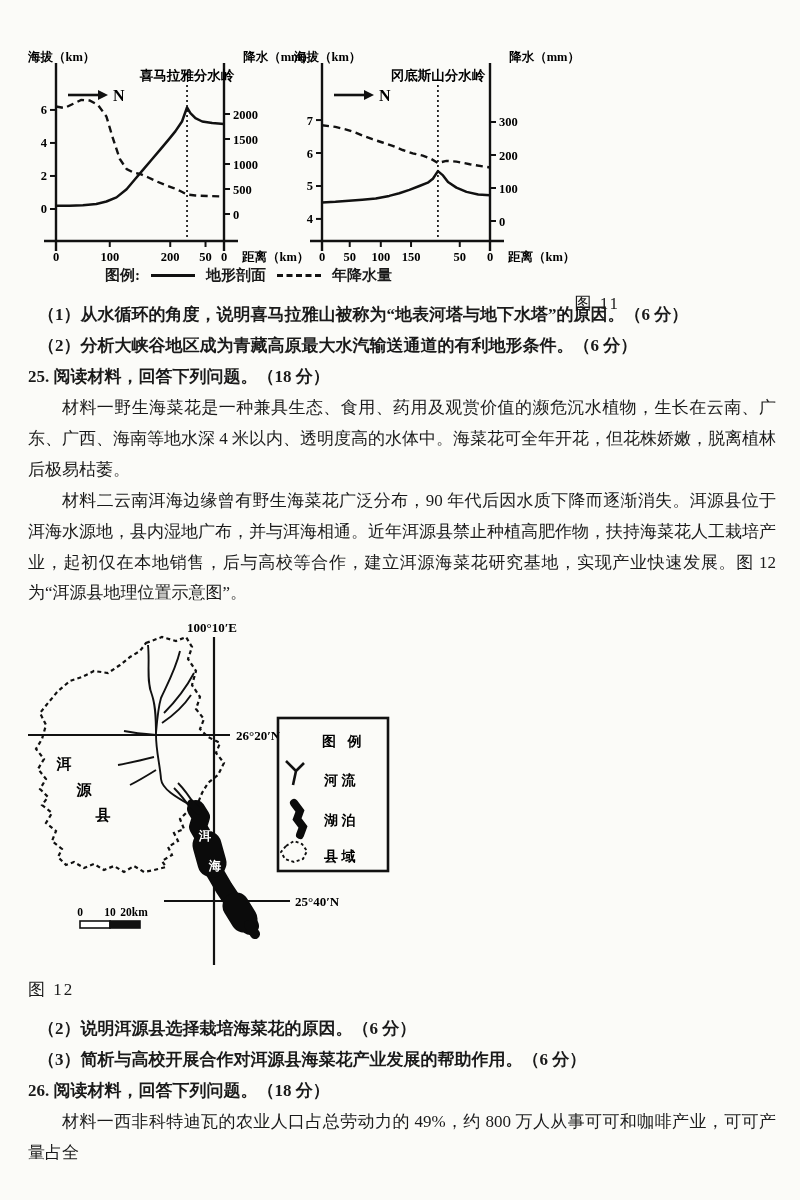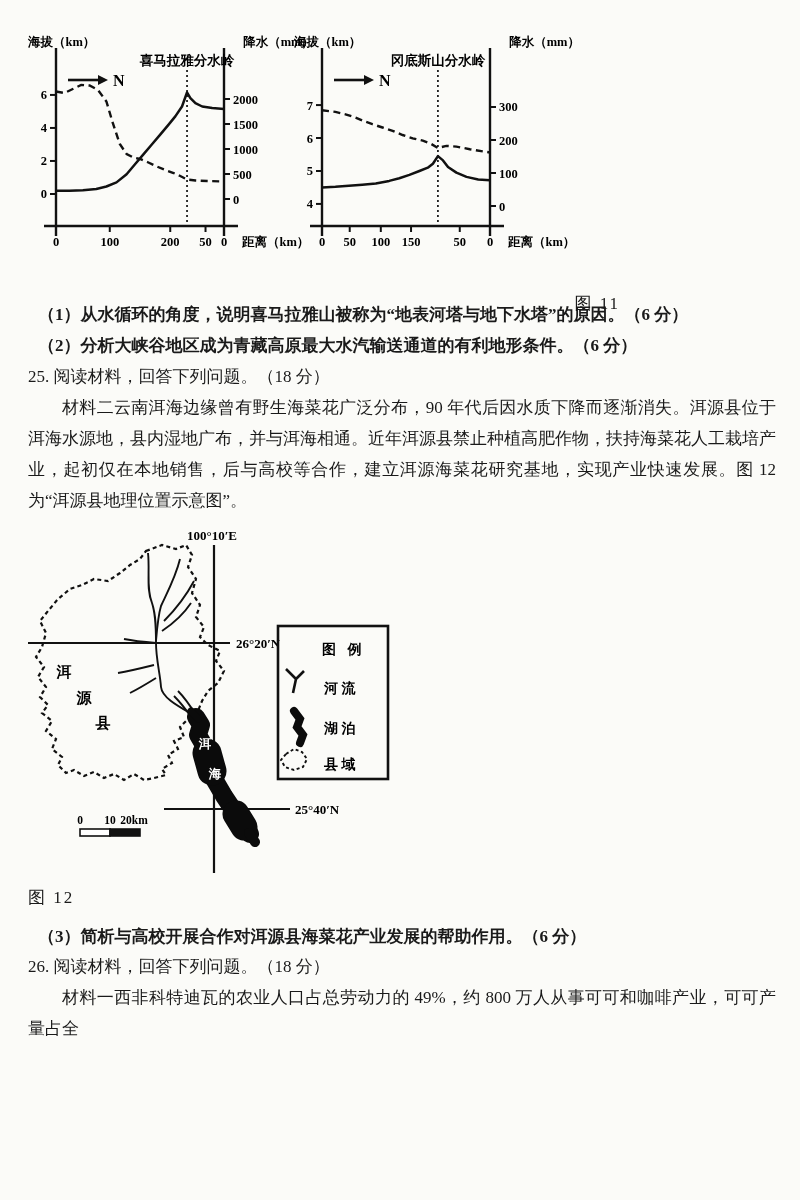--- a/index.html
+++ b/index.html
@@ -4,36 +4,36 @@
 <style>
   html,body{margin:0;padding:0;}
   body{
     width:800px;height:1200px;position:relative;overflow:hidden;
     background:#fbfbf8;color:#1a1a1a;
     font-family:"Liberation Serif","DejaVu Serif",serif;
   }
   svg text{font-family:"Liberation Serif","DejaVu Serif",serif;}
   
   #fig11{position:absolute;top:34px;left:0;width:630px;height:268px;}
-  .chart{position:absolute;top:0;}
+  .chart{position:absolute;top:15px;}
   #chartA{left:26px;}
   #chartB{left:292px;}
   .fig11-legend{
     position:absolute;top:232px;left:105px;width:430px;
     font-size:15px;font-weight:bold;display:flex;align-items:center;gap:9px;
     white-space:nowrap;
   }
   .swatch{display:inline-block;width:44px;height:0;border-top:3px solid #111;margin:0 2px;}
   .swatch.dashed{border-top-style:dashed;}
   .fig11-caption{position:absolute;top:258px;left:0;width:620px;text-align:right;
     font-size:17px;letter-spacing:2px;}
   
   #flow{position:absolute;top:300px;left:28px;width:748px;font-size:17px;line-height:1.82;}
   .qline{padding-left:10px;font-weight:bold;}
-  .heading{padding-left:0;}
+  .heading{padding-left:0;font-weight:bold;}
   .material{text-indent:2em;text-align:justify;}
   
   #fig12{margin:4px 0 8px 0;width:460px;}
   #fig12 svg{display:block;}
   .fig12-caption{width:390px;text-align:left;font-size:17px;letter-spacing:2px;margin-top:0px;}
 </style>
 </head>
 <body>
 
 <div id="fig11">
@@ -116,27 +116,35 @@
         <text x="198" y="212" text-anchor="middle" font-size="12.5" font-weight="bold">0</text>
         <text x="216" y="212" font-size="12.5" font-weight="bold">距离（km）</text>
         <line x1="145.92" y1="36" x2="145.92" y2="192" stroke="#111" stroke-width="1.7" stroke-dasharray="2 3"></line>
         <text x="145.92" y="31" text-anchor="middle" font-size="13.5" font-weight="bold">冈底斯山分水岭</text>
         <line x1="42" y1="46" x2="72" y2="46" stroke="#111" stroke-width="2.6"></line>
         <path d="M72,41 L82,46 L72,51 Z" fill="#111"></path>
         <text x="87" y="52" font-size="16" font-weight="bold">N</text>
         <path d="M30.0,76.3 L43.4,77.9 L53.5,80.3 L63.6,83.6 L73.7,87.8 L80.4,90.2 L90.5,93.5 L100.6,96.8 L110.6,101.0 L120.7,104.3 L130.8,106.7 L139.2,110.0 L145.9,113.9 L154.3,111.9 L164.4,112.6 L177.8,115.2 L198.0,118.5" fill="none" stroke="#111" stroke-width="2.4" stroke-dasharray="7 4.5"></path>
         <path d="M30.0,153.4 L43.4,152.8 L56.9,151.8 L70.3,150.8 L83.8,149.5 L97.2,146.9 L107.3,144.2 L117.4,140.9 L127.4,137.0 L135.8,133.7 L140.9,129.7 L145.9,122.1 L151.0,126.4 L156.0,133.0 L164.4,138.6 L174.5,142.9 L186.2,145.5 L198.0,146.2" fill="none" stroke="#111" stroke-width="2.5" stroke-linejoin="round"></path>
       </svg></div>
+  <div class="fig11-legend">
+    <span>图例:</span>
+    <span class="swatch"></span>
+    <span>地形剖面</span>
+    <span class="swatch dashed"></span>
+    <span>年降水量</span>
+  </div>
   <div class="fig11-caption">图 11</div>
 </div>
 
 <div id="flow">
   <div class="qline">（1）从水循环的角度，说明喜马拉雅山被称为“地表河塔与地下水塔”的原因。（6 分）</div>
   <div class="qline">（2）分析大峡谷地区成为青藏高原最大水汽输送通道的有利地形条件。（6 分）</div>
   <div class="heading">25. 阅读材料，回答下列问题。（18 分）</div>
+  <div class="material">材料一野生海菜花是一种兼具生态、食用、药用及观赏价值的濒危沉水植物，生长在云南、广东、广西、海南等地水深 4 米以内、透明度高的水体中。海菜花可全年开花，但花株娇嫩，脱离植林后极易枯萎。</div>
   <div class="material">材料二云南洱海边缘曾有野生海菜花广泛分布，90 年代后因水质下降而逐渐消失。洱源县位于洱海水源地，县内湿地广布，并与洱海相通。近年洱源县禁止种植高肥作物，扶持海菜花人工栽培产业，起初仅在本地销售，后与高校等合作，建立洱源海菜花研究基地，实现产业快速发展。图 12 为“洱源县地理位置示意图”。</div>
 
   <div id="fig12">
     <svg width="460" height="362" viewBox="0 0 460 362">
 
       <text x="184" y="19" text-anchor="middle" font-size="13" font-weight="bold">100°10′E</text>
       <line x1="186" y1="24" x2="186" y2="352" stroke="#111" stroke-width="2.2"></line>
       <line x1="0" y1="122" x2="202" y2="122" stroke="#111" stroke-width="2.2"></line>
       <text x="208" y="127" font-size="13" font-weight="bold">26°20′N</text>
       <line x1="136" y1="288" x2="262" y2="288" stroke="#111" stroke-width="2.2"></line>
@@ -191,16 +199,17 @@
         <text x="52" y="303" font-size="11.5" font-weight="bold" text-anchor="middle">0</text>
         <text x="82" y="303" font-size="11.5" font-weight="bold" text-anchor="middle">10</text>
         <text x="106" y="303" font-size="11.5" font-weight="bold" text-anchor="middle">20km</text>
         <rect x="52" y="308" width="30" height="7" fill="#ffffff" stroke="#111" stroke-width="1.6"></rect>
         <rect x="82" y="308" width="30" height="7" fill="#111" stroke="#111" stroke-width="1.6"></rect>
       </g>
     </svg>
     <div class="fig12-caption">图 12</div>
   </div>
 
+  <div class="qline">（2）说明洱源县选择栽培海菜花的原因。（6 分）</div>
   <div class="qline">（3）简析与高校开展合作对洱源县海菜花产业发展的帮助作用。（6 分）</div>
   <div class="heading">26. 阅读材料，回答下列问题。（18 分）</div>
   <div class="material">材料一西非科特迪瓦的农业人口占总劳动力的 49%，约 800 万人从事可可和咖啡产业，可可产量占全</div>
 </div>
 
 </body></html>

